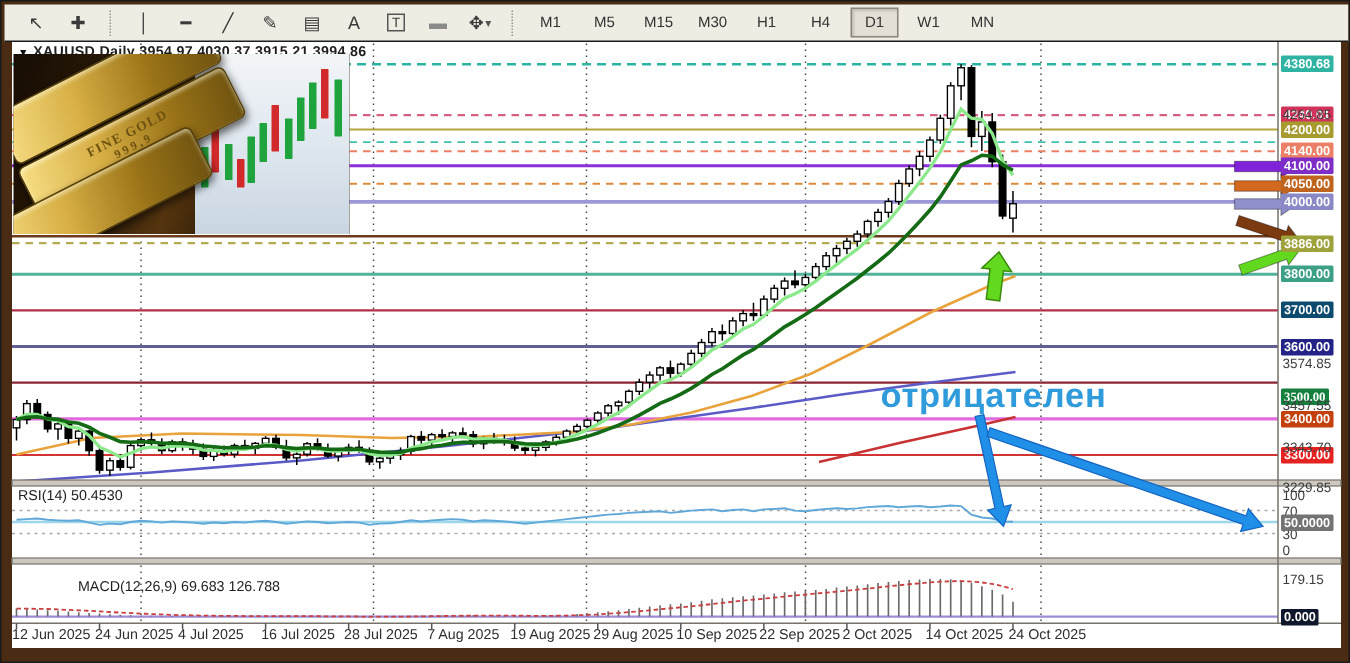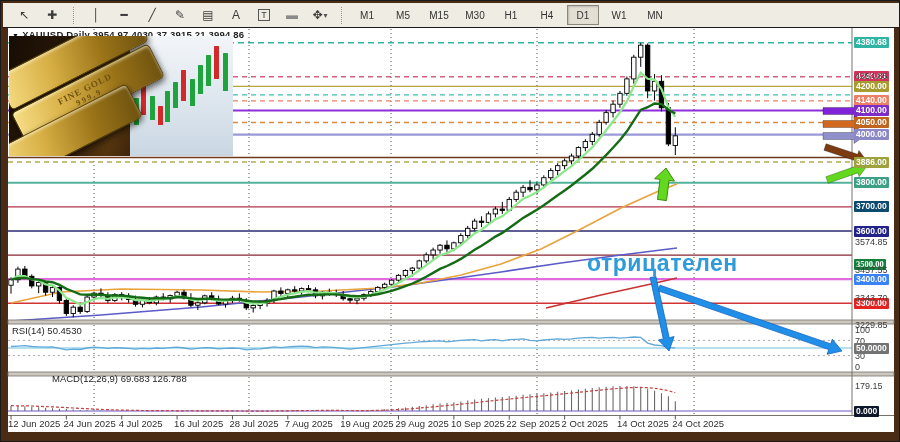--- a/index.html
+++ b/index.html
@@ -464,38 +464,38 @@
         </div>
       <div class="gbar" style="left:-14px;top:4px;"></div>
       <div class="gbar" style="left:2px;top:40px;">
         <span class="engr engr1">FINE GOLD</span>
         <span class="engr engr2">999,9</span>
       </div>
       <div class="gbar" style="left:-20px;top:80px;"></div>
     </div>
 
     <div class="panel-label" style="left:11px;top:324px;">RSI(14) 50.4530</div>
-    <div class="panel-label" style="left:11px;top:372px;padding-left:40px;">MACD(12,26,9) 69.683 126.788</div>
+    <div class="panel-label" style="left:11px;top:385px;padding-left:40px;">MACD(12,26,9) 69.683 126.788</div>
 
     <div class="annot">отрицателен</div>
 
     <div id="axis-layer">
         <div class="badge" style="top:36.3px;background:#2FB3A3;">4380.68</div>
         <div class="badge" style="top:70.2px;background:#D1335B;">4240.01</div>
         <div class="badge" style="top:79.9px;background:#A79B2F;">4200.00</div>
         <div class="badge" style="top:94.3px;background:#EC8066;">4140.00</div>
         <div class="badge" style="top:104.0px;background:#7D2EC6;">4100.00</div>
         <div class="badge" style="top:116.0px;background:#BE641F;">4050.00</div>
         <div class="badge" style="top:128.1px;background:#8B88C6;">4000.00</div>
         <div class="badge" style="top:155.6px;background:#9EA23B;">3886.00</div>
         <div class="badge" style="top:176.3px;background:#3E9F87;">3800.00</div>
         <div class="badge" style="top:200.4px;background:#0c4a6e;">3700.00</div>
         <div class="badge" style="top:224.5px;background:#232387;">3600.00</div>
         <div class="badge" style="top:258px;background:#15803d;font-family:Liberation Serif, serif;">3500.00</div>
-        <div class="badge" style="top:272.7px;background:#3b82f6;">3400.00</div>
+        <div class="badge" style="top:272.7px;background:#c2410c;">3400.00</div>
         <div class="badge" style="top:296.8px;background:#E52222;text-align:right;">3300.00</div>
         <div class="axlab" style="top:69.7px;">4264.85</div>
         <div class="axlab" style="top:236.1px;">3574.85</div>
         <div class="axlab" style="top:264.3px;">3457.55</div>
         <div class="axlab" style="top:291.8px;">3343.70</div>
         <div class="axlab" style="top:319.2px;">3229.85</div>
         <div class="axlab" style="top:323.5px;">100</div>
         <div class="axlab" style="top:334.5px;">70</div>
         <div class="axlab" style="top:350.0px;">30</div>
         <div class="axlab" style="top:360.5px;">0</div>

